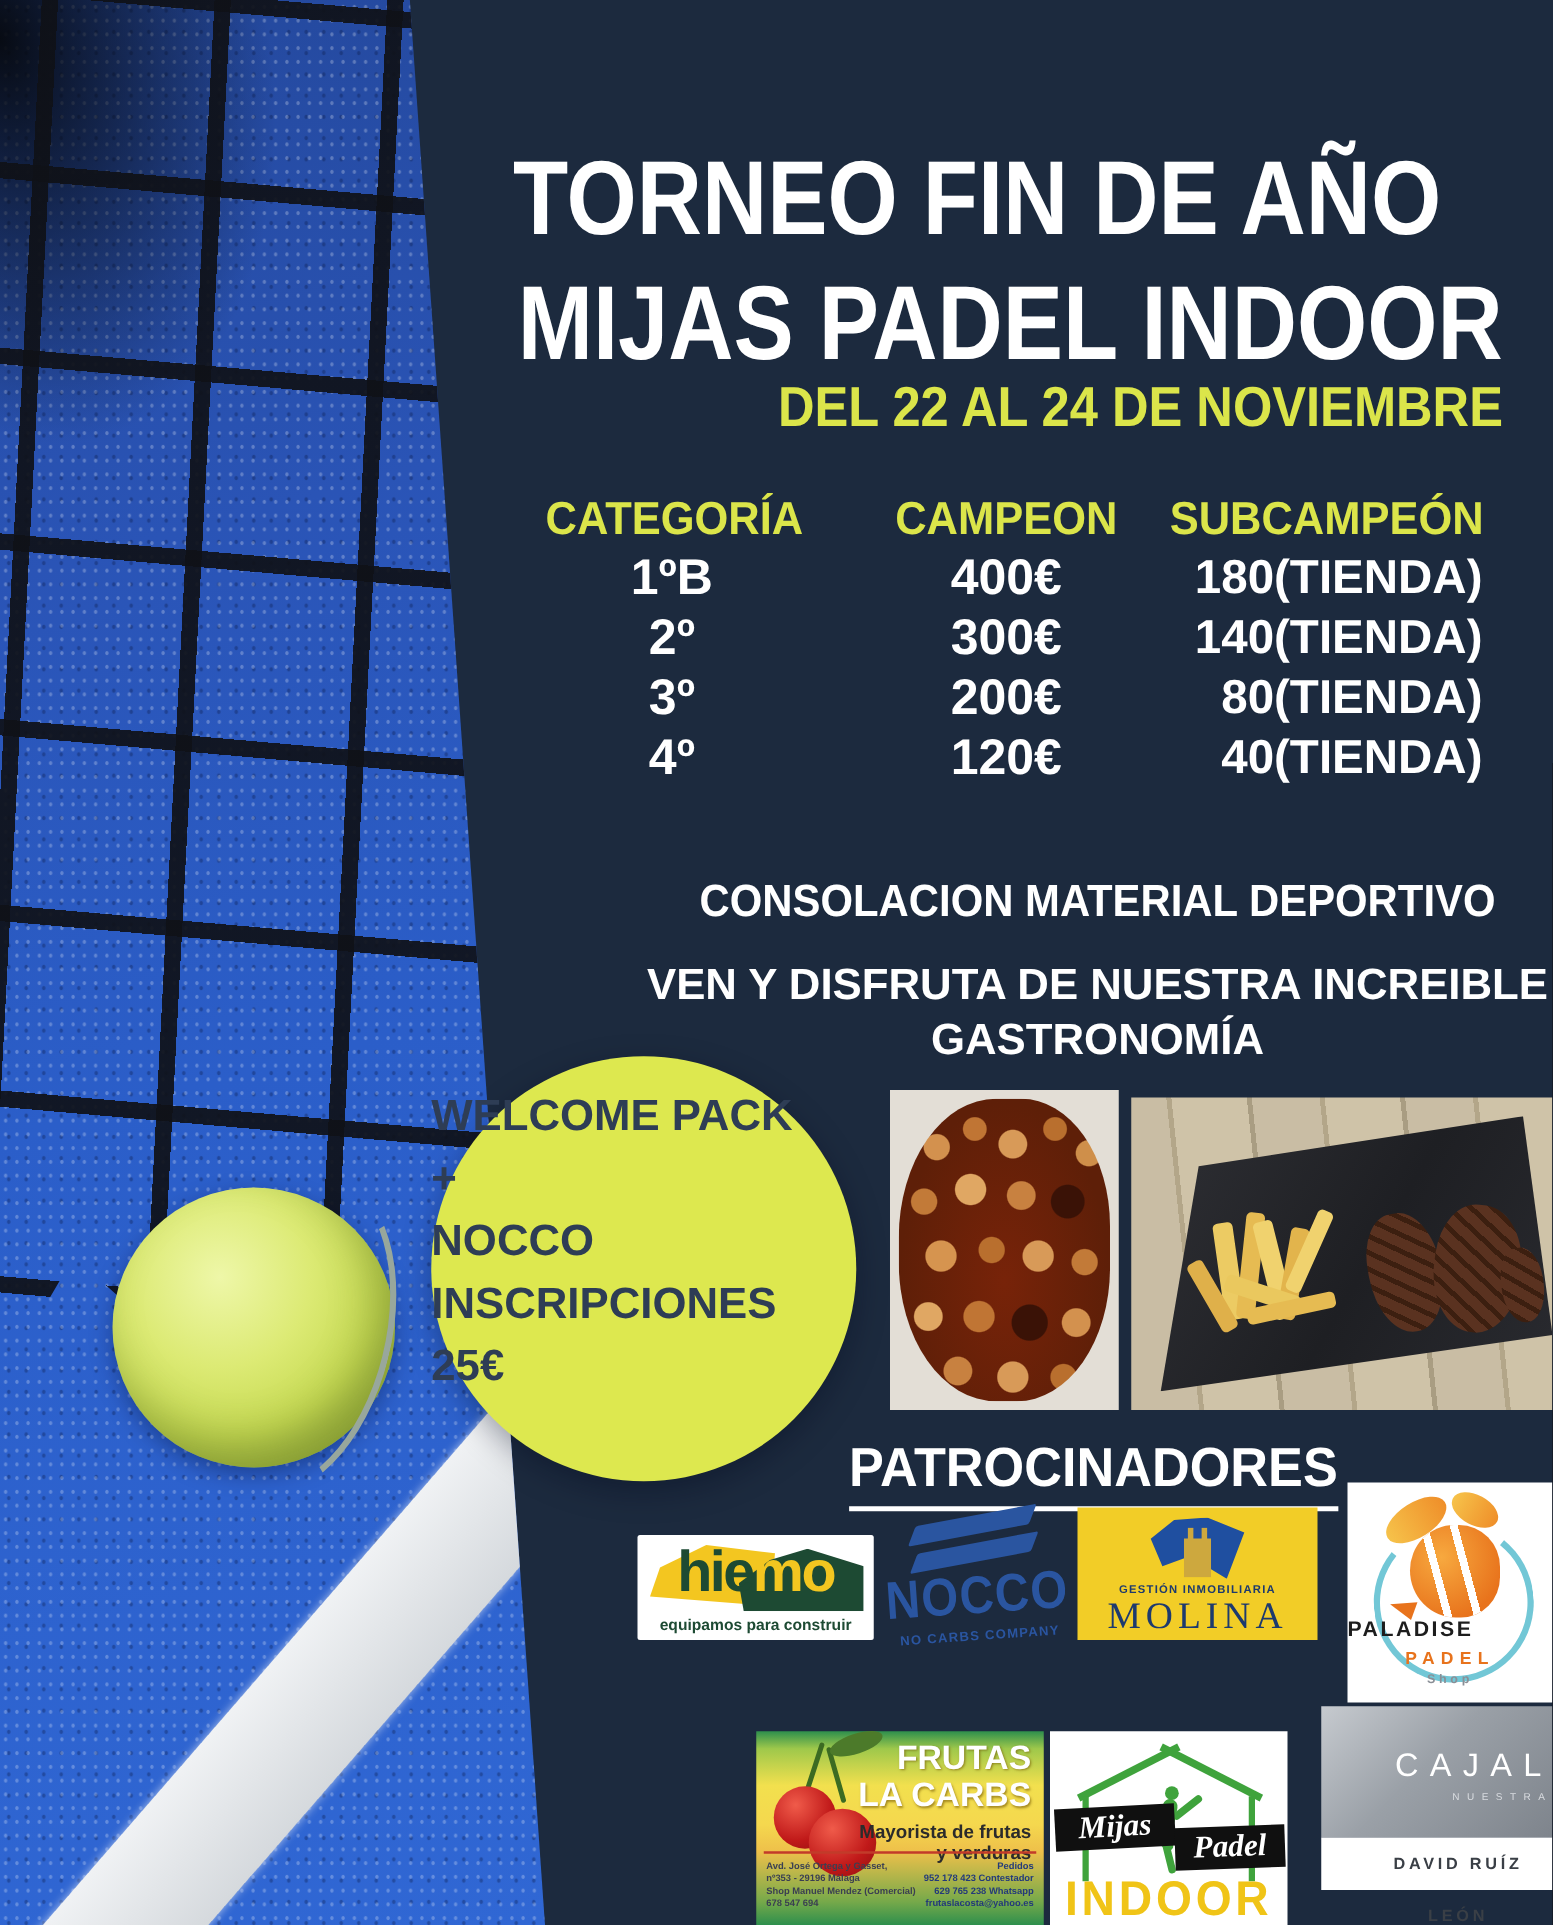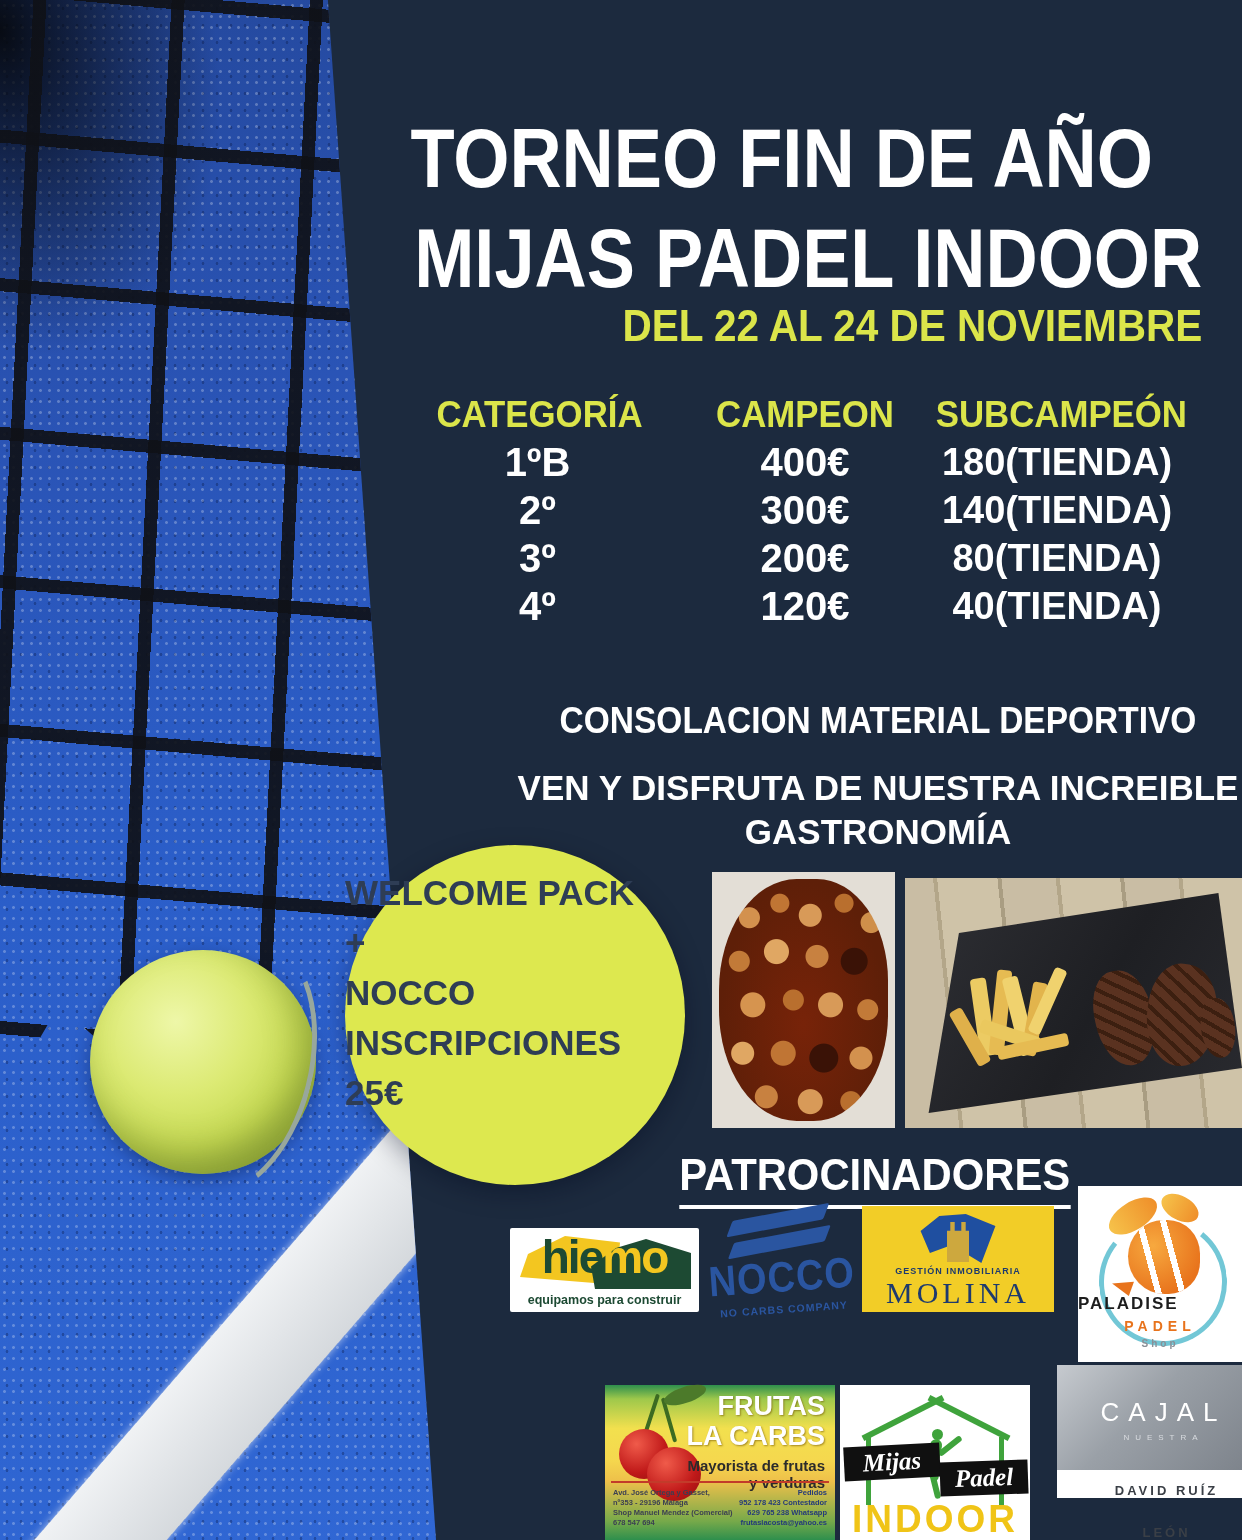--- a/index.html
+++ b/index.html
@@ -35,21 +35,21 @@
   .date{position:absolute;right:40px;top:300px;color:#dbe54a;font-weight:bold;font-size:45px;
         transform:scaleX(.9);transform-origin:right center;white-space:nowrap;}
 
   .tcol{position:absolute;top:394px;text-align:center;color:#fff;font-weight:bold;}
   .tcol .th{font-size:37px;color:#dbe54a;height:44px;transform:scaleX(.94);white-space:nowrap;}
   .tcol .td{font-size:40px;line-height:48px;height:48px;white-space:nowrap;}
   .tcol .td:first-of-type{margin-top:30px;}
   .col-cat{left:430px;width:215px;}
   .col-champ{left:680px;width:250px;}
   .col-sub{left:928px;width:258px;}
-  .col-sub .td{font-size:38px;}
+  .col-sub .td{font-size:38px;text-align:right;}
 
   .consolacion{position:absolute;left:514px;width:728px;top:700px;text-align:center;color:#fff;
          font-weight:bold;font-size:36px;transform:scaleX(.93);white-space:nowrap;}
   .gastro{position:absolute;left:514px;width:728px;top:766px;text-align:center;color:#fff;
          font-weight:bold;font-size:35px;line-height:44px;}
 
   .badge{position:absolute;left:345px;top:845px;width:340px;height:340px;border-radius:50%;
          background:#dde84f;color:#2e3d55;text-align:left;font-weight:bold;font-size:35px;
          line-height:50px;padding-top:23px;box-sizing:border-box;box-shadow:0 8px 24px rgba(0,10,30,.35);}
 
@@ -188,24 +188,24 @@
   .mj-leg2{left:92px;top:86px;width:6px;height:28px;border-radius:3px;transform:rotate(-14deg);}
   .mj-ribbon{position:absolute;background:#101010;color:#fff;text-align:center;
       font-family:"Liberation Serif",serif;font-style:italic;font-weight:bold;font-size:25px;}
   .mj-r1{left:4px;top:60px;width:96px;height:34px;line-height:34px;transform:rotate(-3deg);}
   .mj-r2{right:2px;top:76px;width:88px;height:34px;line-height:34px;transform:rotate(-2deg);}
   .mj-indoor{position:absolute;bottom:0;left:0;right:0;text-align:center;color:#f0c417;
       font-weight:bold;font-size:37px;letter-spacing:3px;transform:scaleY(1.05);}
   
   .logo-cajal{left:1057px;top:1365px;width:185px;height:147px;}
   .cajal-top{height:105px;background:linear-gradient(135deg,#c6cacf 0%,#9aa0a7 45%,#7e848c 100%);
-      text-align:center;padding-left:28px;}
+      text-align:right;padding-left:28px;}
   .cajal-name{padding-top:32px;font-size:26px;color:#fff;letter-spacing:9px;}
   .cajal-sub{font-size:8px;color:#d9dce0;letter-spacing:6px;margin-top:5px;}
-  .cajal-bottom{height:28px;background:#fff;text-align:center;line-height:42px;font-size:13px;
+  .cajal-bottom{height:42px;background:#fff;text-align:center;line-height:42px;font-size:13px;
       letter-spacing:3px;color:#3a3f46;font-weight:bold;padding-left:34px;}
 </style>
 </head>
 <body>
 
 <div class="poster">
 
   <div class="court">
     <div class="net-bunch"></div>
     <div class="net"></div>

